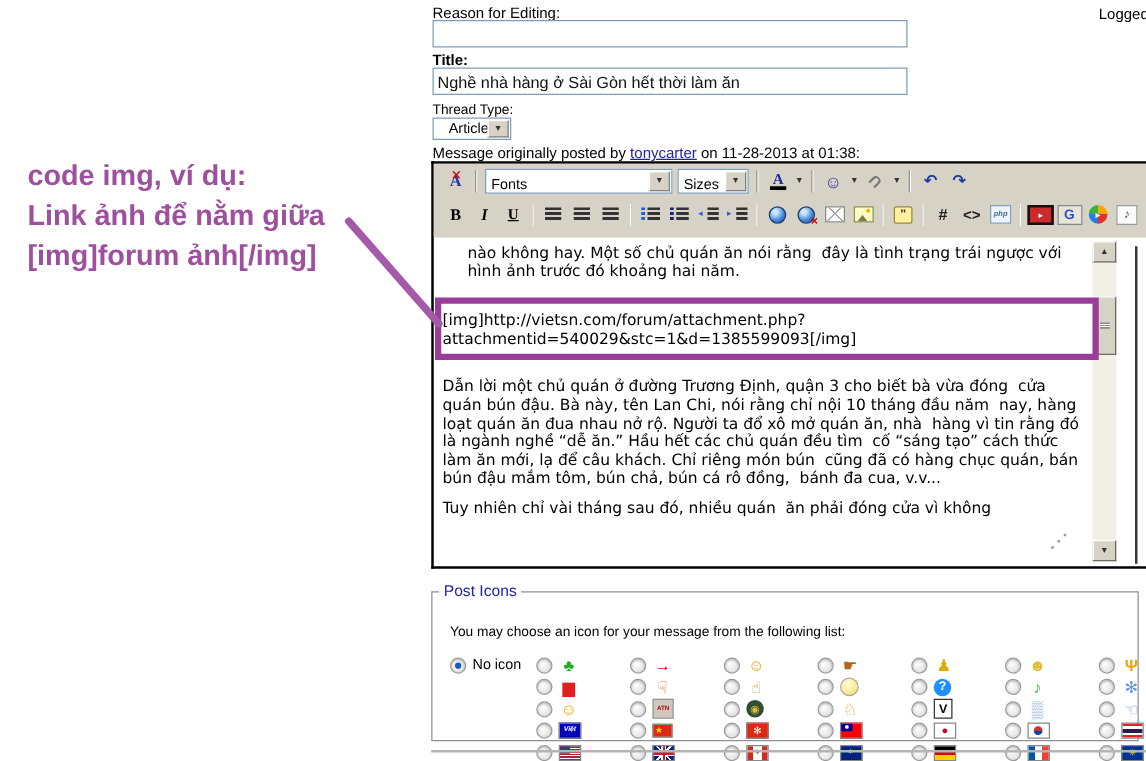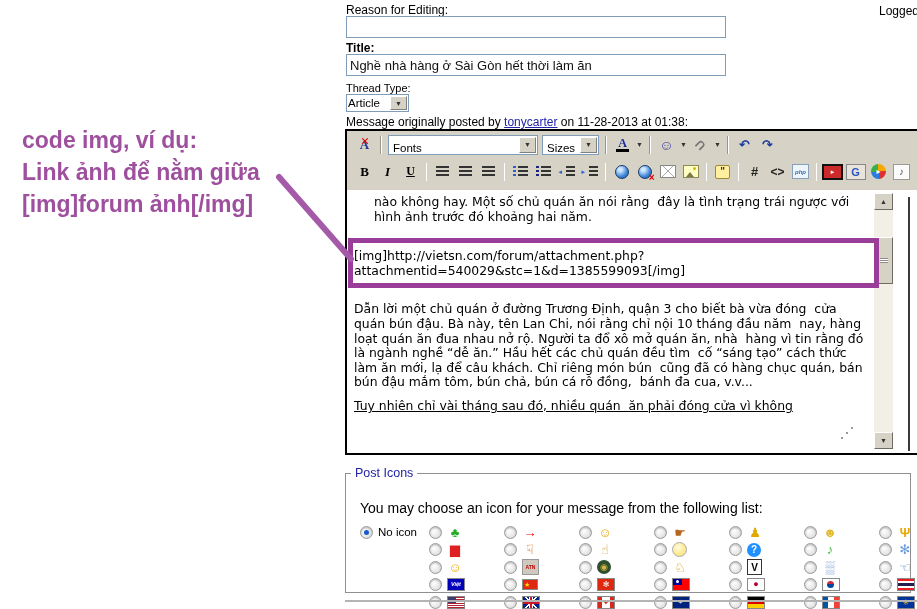--- a/index.html
+++ b/index.html
@@ -10,21 +10,21 @@
   
   #annotation{left:22px;top:124px;width:320px;font-size:23px;line-height:32px;font-weight:bold;z-index:7;}
   #arrow-svg{left:0;top:0;width:917px;height:609px;pointer-events:none;z-index:7;}
   #logged{left:879px;top:4px;font-size:12px;white-space:nowrap;}
 
   
   .flabel{font-size:12px;}
   .tinput{position:absolute;border:1px solid #7f9db9;background:#fff;height:18px;width:372px;
           font-family:"Liberation Sans","DejaVu Sans",sans-serif;font-size:13px;padding:1px 3px;color:#111;}
   .dd{position:absolute;background:#fff;border:1px solid #7f9db9;display:flex;align-items:center;
-      font-size:11.5px;padding-left:1px;box-sizing:border-box;}
+      font-size:11.5px;padding-left:12px;box-sizing:border-box;}
   .dd .dbtn{position:absolute;right:1px;top:1px;bottom:1px;width:15px;background:#d6d2c6;
       border:1px solid;border-color:#fff #808080 #808080 #fff;display:flex;align-items:center;
       justify-content:center;font-size:7px;color:#333;}
   #msgline{left:346px;top:115px;font-size:12px;white-space:nowrap;}
   #msgline a{color:#2222aa;text-decoration:underline;cursor:pointer;}
 
   
   #editor{left:345px;top:129px;width:572px;height:326px;background:#fff;
           border:2px solid #000;border-right:none;box-sizing:border-box;}
   #toolbar{position:absolute;left:0;top:0;right:0;height:59px;background:#d6d2c6;}
@@ -102,21 +102,21 @@
   #ed-grip{position:absolute;left:494px;top:306px;width:2px;height:2px;background:#999;
       box-shadow:5px -5px 0 #999,10px -10px 0 #999;}
 
   
   #hl-box{left:348px;top:238px;width:521px;height:40px;border:5px solid #993d99;z-index:6;}
 
   
   #posticons{left:345px;top:466px;width:566px;height:127px;border:1px solid #909090;margin:0;padding:0;
       position:absolute;box-sizing:border-box;background:#fff;}
   #posticons legend{font-size:12.5px;color:#2323a8;margin-left:5px;padding:0 4px;}
-  #pi-instr{position:absolute;left:14px;top:20px;font-size:14px;}
+  #pi-instr{position:absolute;left:14px;top:20px;font-size:11px;}
   .pi-cell{position:absolute;display:flex;align-items:center;gap:5px;height:16px;cursor:pointer;}
   .pradio{width:11px;height:11px;border-radius:50%;border:1px solid #9a9a9a;flex:0 0 auto;
       background:radial-gradient(circle at 35% 35%,#fff,#d8d8d8);box-shadow:inset 0 1px 2px rgba(0,0,0,.25);}
   .pradio.sel{position:relative;}
   .pradio.sel::after{content:"";position:absolute;left:3px;top:3px;width:5px;height:5px;border-radius:50%;background:#1659c8;}
   #noicon-label{font-size:11.5px;}
   .pi-icon{width:16px;height:15px;display:flex;align-items:center;justify-content:center;
       font-size:13px;line-height:15px;flex:0 0 auto;}
   .pi-flag{width:16px;height:11px;border:1px solid #888;box-sizing:content-box;display:flex;
       align-items:center;justify-content:center;font-size:6px;font-weight:bold;color:#fff;}
@@ -304,21 +304,21 @@
           </span>
           <span class="tb-btn">
             <span class="i-flash">▸</span>
           </span>
         </div>
     </div>
     <div id="ed-text">
       <p style="margin-top:2px;margin-left:20px;">nào không hay. Một số chủ quán ăn nói rằng  đây là tình trạng trái ngược với hình ảnh trước đó khoảng hai năm.</p>
       <p id="p-img" style="margin-top:25px;">[img]http://vietsn.com/forum/attachment.php?attachmentid=540029&amp;stc=1&amp;d=1385599093[/img]</p>
       <p style="margin-top:24px;">Dẫn lời một chủ quán ở đường Trương Định, quận 3 cho biết bà vừa đóng  cửa quán bún đậu. Bà này, tên Lan Chi, nói rằng chỉ nội 10 tháng đầu năm  nay, hàng loạt quán ăn đua nhau nở rộ. Người ta đổ xô mở quán ăn, nhà  hàng vì tin rằng đó là ngành nghề “dễ ăn.” Hầu hết các chủ quán đều tìm  cố “sáng tạo” cách thức làm ăn mới, lạ để câu khách. Chỉ riêng món bún  cũng đã có hàng chục quán, bán bún đậu mắm tôm, bún chả, bún cá rô đồng,  bánh đa cua, v.v...</p>
-      <p style="margin-top:9px;text-decoration:underline;">Tuy nhiên chỉ vài tháng sau đó, nhiều quán  ăn phải đóng cửa vì không</p>
+      <p style="margin-top:9px;">Tuy nhiên chỉ vài tháng sau đó, nhiều quán  ăn phải đóng cửa vì không</p>
     </div>
     <div id="ed-scroll">
       <div class="sc-btn" style="top:0;">▲</div>
       <div id="sc-thumb"></div>
       <div class="sc-btn" style="bottom:0;">▼</div>
     </div>
     <div id="ed-divider"></div>
     <div id="ed-grip"></div>
   </div>
 

